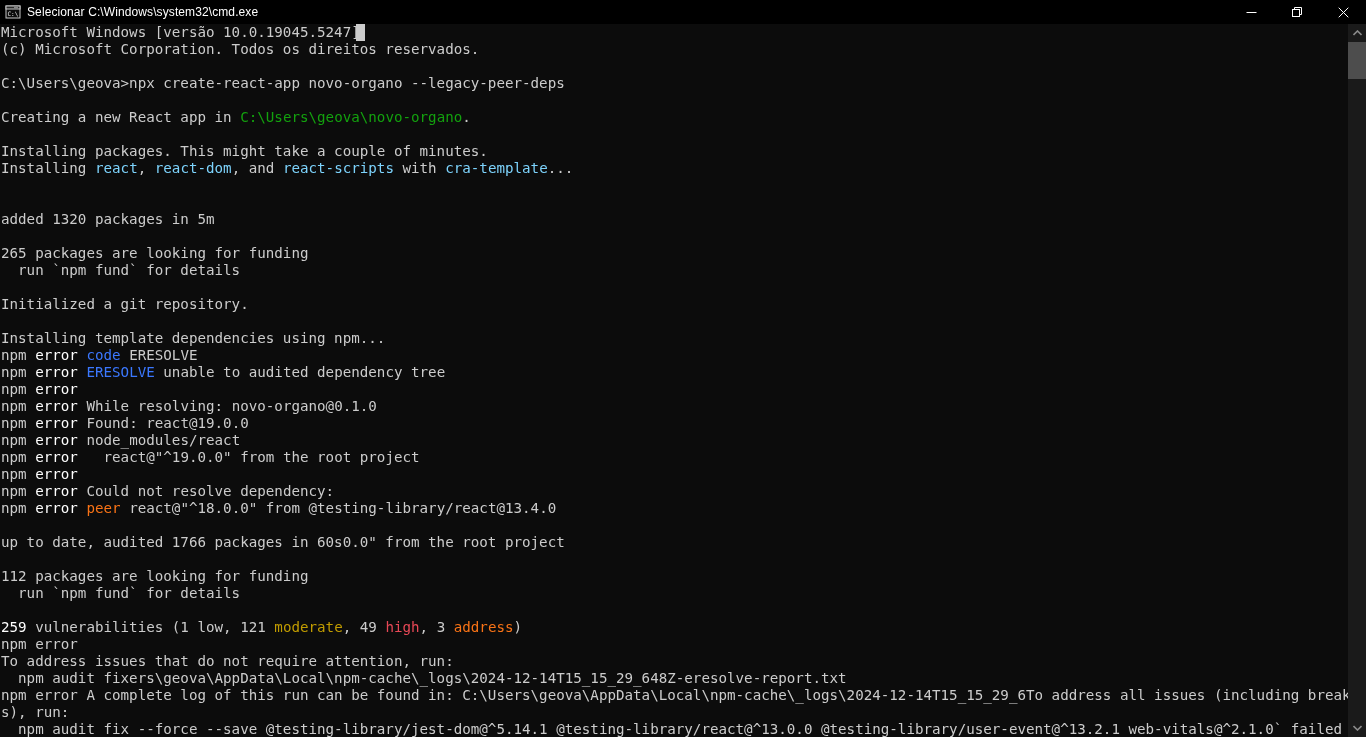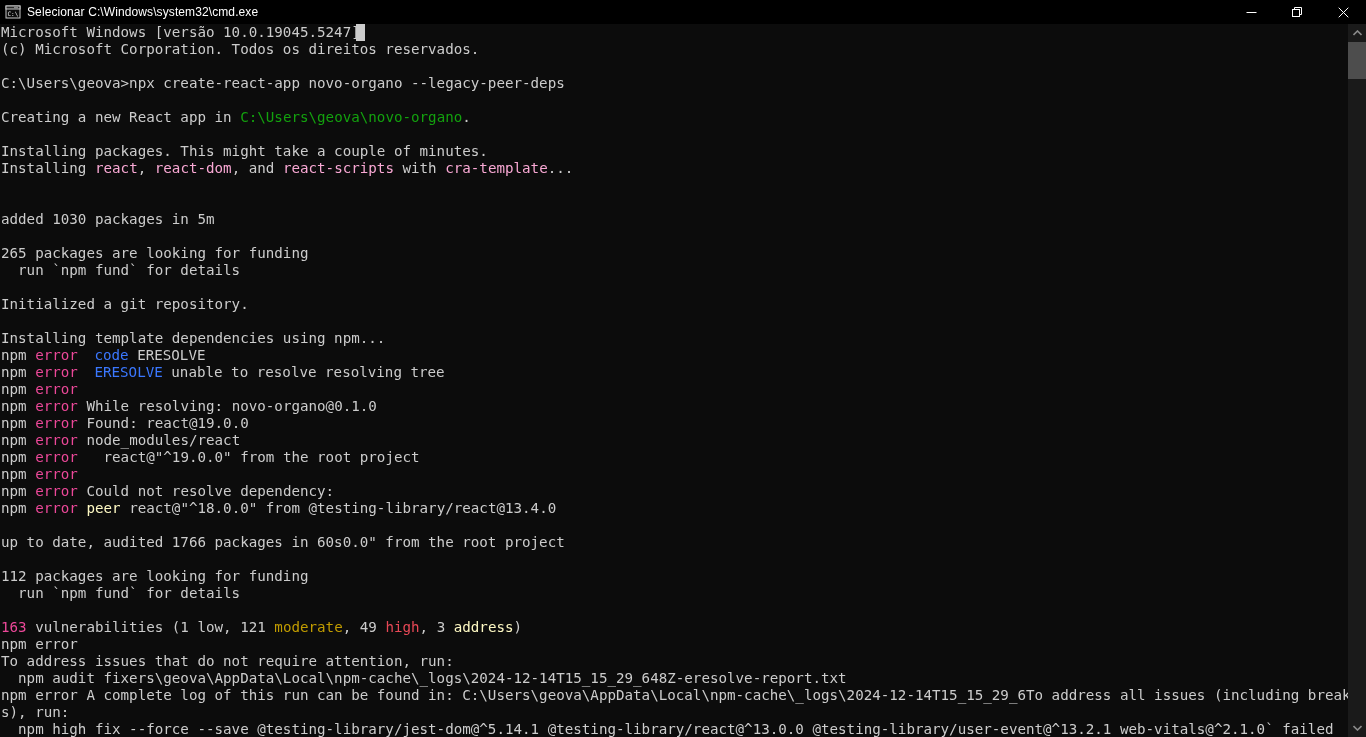--- a/index.html
+++ b/index.html
@@ -75,26 +75,26 @@
   }
   .line {
     height: 17px;
     line-height: 17px;
     font-size: 14.2px;
     white-space: pre;
     color: #cccccc;
     letter-spacing: 0px;
   }
   .w  { color: #cccccc; }
-  .red { color: #ec4899; }
-  .blue { color: #3b78ff; margin-left: 8px; }
+  .red { color: #ffffff; }
+  .blue { color: #3b78ff; }
   .green { color: #13a10e; text-align: right; }
-  .cyan { color: #f9a8d4; }
+  .cyan { color: #7dd3fc; }
   .yellow { color: #c19c00; }
-  .magenta { color: #fef9c3; }
+  .magenta { color: #f97316; }
   .brightred { color: #e74856; }
 
   
   #cursor {
     position: absolute;
     left: 355px;
     top: 0px;
     width: 9px;
     height: 17px;
     background: #cccccc;
@@ -181,51 +181,51 @@
       <div class="line"><span class="w">(c) Microsoft Corporation. Todos os direitos reservados.</span></div>
       <div class="line">&nbsp;</div>
       <div class="line"><span class="w">C:\Users\geova&gt;npx create-react-app novo-organo --legacy-peer-deps</span></div>
       <div class="line">&nbsp;</div>
       <div class="line"><span class="w">Creating a new React app in </span><span class="green">C:\Users\geova\novo-organo</span><span class="w">.</span></div>
       <div class="line">&nbsp;</div>
       <div class="line"><span class="w">Installing packages. This might take a couple of minutes.</span></div>
       <div class="line"><span class="w">Installing </span><span class="cyan">react</span><span class="w">, </span><span class="cyan">react-dom</span><span class="w">, and </span><span class="cyan">react-scripts</span><span class="w"> with </span><span class="cyan">cra-template</span><span class="w">...</span></div>
       <div class="line">&nbsp;</div>
       <div class="line">&nbsp;</div>
-      <div class="line"><span class="w">added 1030 packages in 5m</span></div>
+      <div class="line"><span class="w">added 1320 packages in 5m</span></div>
       <div class="line">&nbsp;</div>
       <div class="line"><span class="w">265 packages are looking for funding</span></div>
       <div class="line"><span class="w">  run `npm fund` for details</span></div>
       <div class="line">&nbsp;</div>
       <div class="line"><span class="w">Initialized a git repository.</span></div>
       <div class="line">&nbsp;</div>
       <div class="line"><span class="w">Installing template dependencies using npm...</span></div>
       <div class="line"><span class="w">npm </span><span class="red">error</span><span class="w"> </span><span class="blue">code</span><span class="w"> ERESOLVE</span></div>
-      <div class="line"><span class="w">npm </span><span class="red">error</span><span class="w"> </span><span class="blue">ERESOLVE</span><span class="w"> unable to resolve resolving tree</span></div>
+      <div class="line"><span class="w">npm </span><span class="red">error</span><span class="w"> </span><span class="blue">ERESOLVE</span><span class="w"> unable to audited dependency tree</span></div>
       <div class="line"><span class="w">npm </span><span class="red">error</span></div>
       <div class="line"><span class="w">npm </span><span class="red">error</span><span class="w"> While resolving: novo-organo@0.1.0</span></div>
       <div class="line"><span class="w">npm </span><span class="red">error</span><span class="w"> Found: react@19.0.0</span></div>
       <div class="line"><span class="w">npm </span><span class="red">error</span><span class="w"> node_modules/react</span></div>
       <div class="line"><span class="w">npm </span><span class="red">error</span><span class="w">   react@"^19.0.0" from the root project</span></div>
       <div class="line"><span class="w">npm </span><span class="red">error</span></div>
       <div class="line"><span class="w">npm </span><span class="red">error</span><span class="w"> Could not resolve dependency:</span></div>
       <div class="line"><span class="w">npm </span><span class="red">error</span><span class="w"> </span><span class="magenta">peer</span><span class="w"> react@"^18.0.0" from @testing-library/react@13.4.0</span></div>
       <div class="line">&nbsp;</div>
       <div class="line"><span class="w">up to date, audited 1766 packages in 60s0.0" from the root project</span></div>
       <div class="line">&nbsp;</div>
       <div class="line"><span class="w">112 packages are looking for funding</span></div>
       <div class="line"><span class="w">  run `npm fund` for details</span></div>
       <div class="line">&nbsp;</div>
-      <div class="line"><span class="red">163</span><span class="w"> vulnerabilities (1 low, 121 </span><span class="yellow">moderate</span><span class="w">, 49 </span><span class="brightred">high</span><span class="w">, 3 </span><span class="magenta">address</span><span class="w">)</span></div>
+      <div class="line"><span class="red">259</span><span class="w"> vulnerabilities (1 low, 121 </span><span class="yellow">moderate</span><span class="w">, 49 </span><span class="brightred">high</span><span class="w">, 3 </span><span class="magenta">address</span><span class="w">)</span></div>
       <div class="line"><span class="w">npm error</span></div>
       <div class="line"><span class="w">To address issues that do not require attention, run:</span></div>
       <div class="line"><span class="w">  npm audit fixers\geova\AppData\Local\npm-cache\_logs\2024-12-14T15_15_29_648Z-eresolve-report.txt</span></div>
       <div class="line"><span class="w">npm error A complete log of this run can be found in: C:\Users\geova\AppData\Local\npm-cache\_logs\2024-12-14T15_15_29_6To address all issues (including breaking change</span></div>
       <div class="line"><span class="w">s), run:</span></div>
-      <div class="line"><span class="w">  npm high fix --force --save @testing-library/jest-dom@^5.14.1 @testing-library/react@^13.0.0 @testing-library/user-event@^13.2.1 web-vitals@^2.1.0` failed</span></div>
+      <div class="line"><span class="w">  npm audit fix --force --save @testing-library/jest-dom@^5.14.1 @testing-library/react@^13.0.0 @testing-library/user-event@^13.2.1 web-vitals@^2.1.0` failed</span></div>
     </div>
 </div>
 
 <div id="scrollbar">
   <div class="sb-arrow" id="sb-up">
     <svg width="9" height="6" viewBox="0 0 9 6">
         <polyline points="0.5,5 4.5,1 8.5,5" fill="none" stroke="#8a8a8a" stroke-width="1.6"></polyline>
       </svg>
   </div>
   <div id="sb-track"></div>

